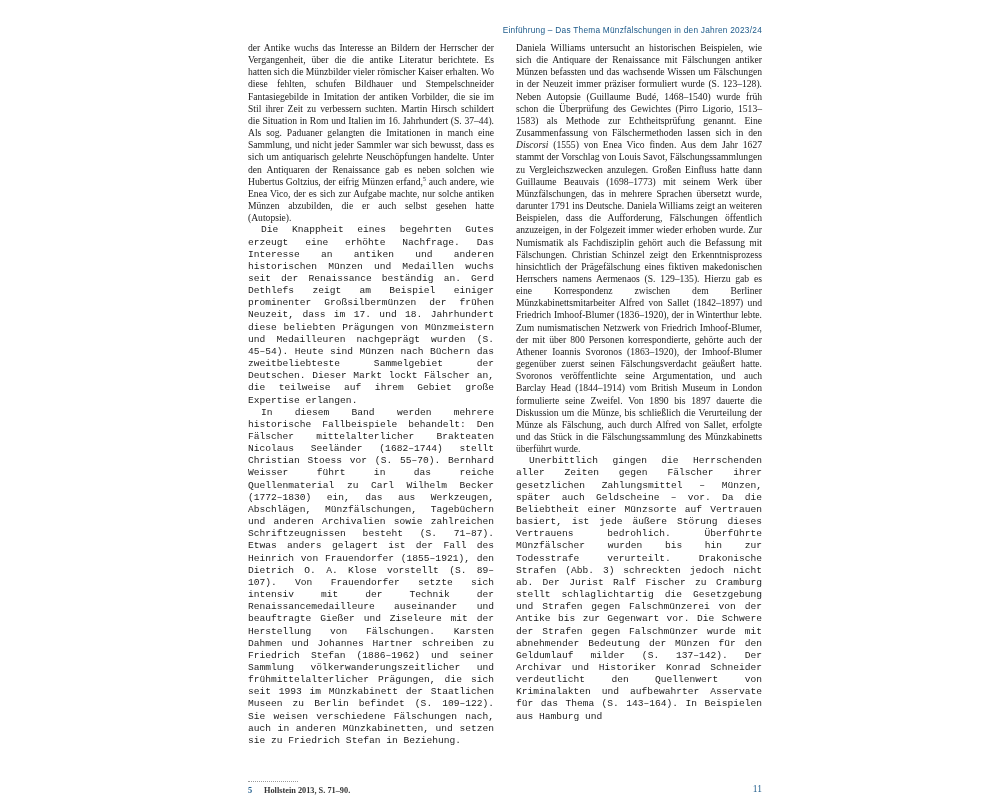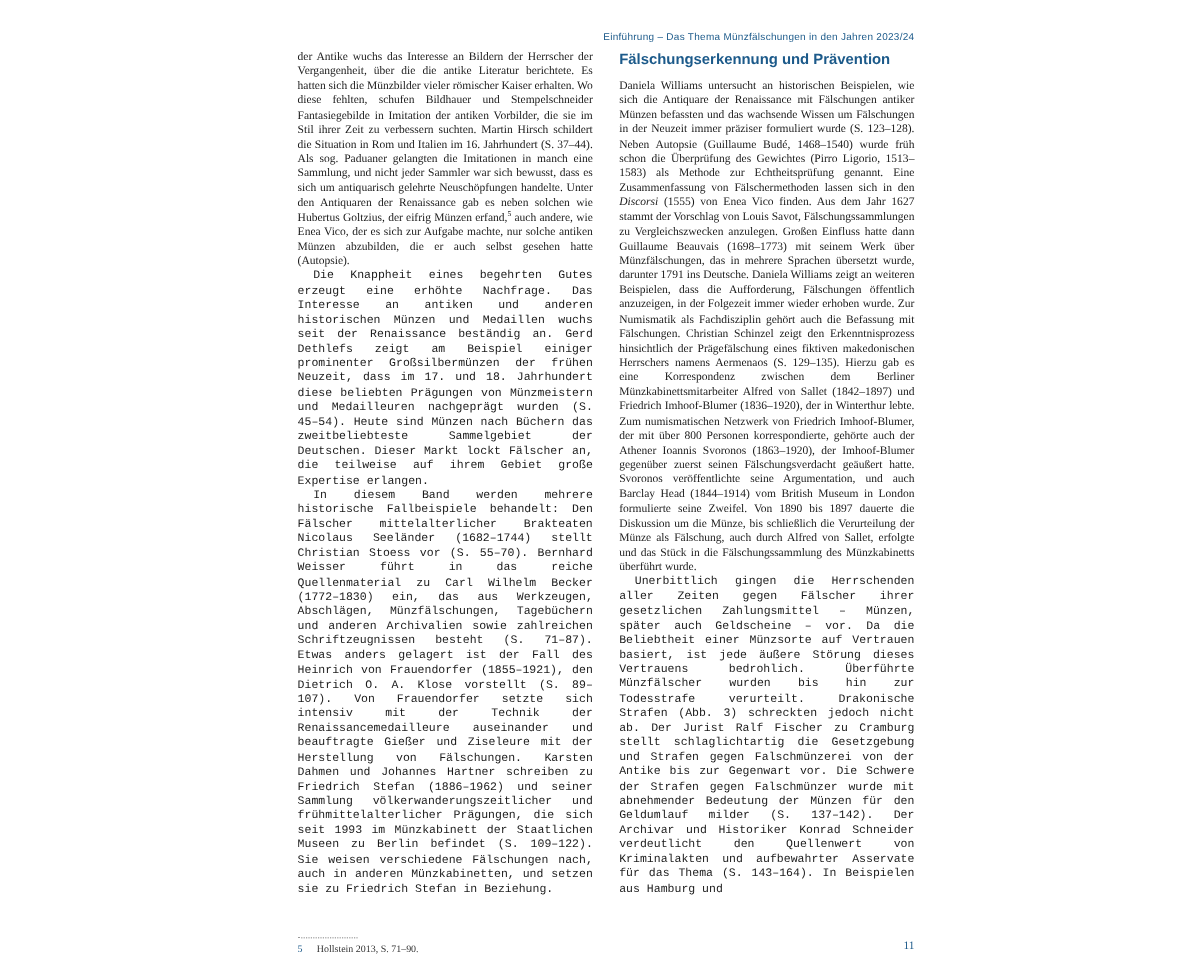--- a/index.html
+++ b/index.html
@@ -29,42 +29,41 @@
   }
   .col p { margin: 0; }
   .col p.indent { text-indent: 13px; font-family: Liberation Mono, monospace; }
   sup { font-size: 6.3px; line-height: 0; vertical-align: super; }
   .section-heading {
     font-family: "Liberation Sans", sans-serif;
     font-size: 12.4px; font-weight: 700;
     color: var(--accent, #1c5a8a);
     margin: 0 0 10px 0; line-height: 14px; text-align: left;
   }
-  .footnote-area { position: absolute; left: 248px; top: 781px; width: 246px; }
+  .footnote-area { position: absolute; left: 248px; top: 781px; width: 246px; font-weight: bold; }
   .footnote-rule { width: 50px; border-top: 1px dotted #999; margin-bottom: 4px; }
   .footnote { font-size: 8.3px; color: #333; }
   .fn-num { color: var(--accent, #1c5a8a); display: inline-block; width: 16px; }
   .page-number {
     position: absolute; top: 784px; right: 238px;
     font-size: 9.5px; color: var(--accent, #1c5a8a);
   }
 </style>
 </head>
 <body>
 
 <div class="running-header">Einführung – Das Thema Münzfälschungen in den Jahren 2023/24</div>
 
 <div class="columns">
   <div class="col">
       <p><span>der Antike wuchs das Interesse an Bildern der Herrscher der Vergangenheit, über die die antike Literatur berichtete. Es hatten sich die Münzbilder vieler römischer Kaiser erhalten. Wo diese fehlten, schufen Bildhauer und Stempelschneider Fantasiegebilde in Imitation der antiken Vorbilder, die sie im Stil ihrer Zeit zu verbessern suchten. Martin Hirsch schildert die Situation in Rom und Italien im 16. Jahrhundert (S. 37–44). Als sog. Paduaner gelangten die Imitationen in manch eine Sammlung, und nicht jeder Sammler war sich bewusst, dass es sich um antiquarisch gelehrte Neuschöpfungen handelte. Unter den Antiquaren der Renaissance gab es neben solchen wie Hubertus Goltzius, der eifrig Münzen erfand,</span><sup>5</sup><span> auch andere, wie Enea Vico, der es sich zur Aufgabe machte, nur solche antiken Münzen abzubilden, die er auch selbst gesehen hatte (Autopsie).</span></p>
       <p class="indent"><span>Die Knappheit eines begehrten Gutes erzeugt eine erhöhte Nachfrage. Das Interesse an antiken und anderen historischen Münzen und Medaillen wuchs seit der Renaissance beständig an. Gerd Dethlefs zeigt am Beispiel einiger prominenter Großsilbermünzen der frühen Neuzeit, dass im 17. und 18. Jahrhundert diese beliebten Prägungen von Münzmeistern und Medailleuren nachgeprägt wurden (S. 45–54). Heute sind Münzen nach Büchern das zweitbeliebteste Sammelgebiet der Deutschen. Dieser Markt lockt Fälscher an, die teilweise auf ihrem Gebiet große Expertise erlangen.</span></p>
       <p class="indent"><span>In diesem Band werden mehrere historische Fallbeispiele behandelt: Den Fälscher mittelalterlicher Brakteaten Nicolaus Seeländer (1682–1744) stellt Christian Stoess vor (S. 55–70). Bernhard Weisser führt in das reiche Quellenmaterial zu Carl Wilhelm Becker (1772–1830) ein, das aus Werkzeugen, Abschlägen, Münzfälschungen, Tagebüchern und anderen Archivalien sowie zahlreichen Schriftzeugnissen besteht (S. 71–87). Etwas anders gelagert ist der Fall des Heinrich von Frauendorfer (1855–1921), den Dietrich O. A. Klose vorstellt (S. 89–107). Von Frauendorfer setzte sich intensiv mit der Technik der Renaissancemedailleure auseinander und beauftragte Gießer und Ziseleure mit der Herstellung von Fälschungen. Karsten Dahmen und Johannes Hartner schreiben zu Friedrich Stefan (1886–1962) und seiner Sammlung völkerwanderungszeitlicher und frühmittelalterlicher Prägungen, die sich seit 1993 im Münzkabinett der Staatlichen Museen zu Berlin befindet (S. 109–122). Sie weisen verschiedene Fälschungen nach, auch in anderen Münzkabinetten, und setzen sie zu Friedrich Stefan in Beziehung.</span></p>
     </div>
   <div class="col">
-    <h2 class="section-heading">Fälschungserkennung und Prävention</h2>
     <div>
         <p><span>Daniela Williams untersucht an historischen Beispielen, wie sich die Antiquare der Renaissance mit Fälschungen antiker Münzen befassten und das wachsende Wissen um Fälschungen in der Neuzeit immer präziser formuliert wurde (S. 123–128). Neben Autopsie (Guillaume Budé, 1468–1540) wurde früh schon die Überprüfung des Gewichtes (Pirro Ligorio, 1513–1583) als Methode zur Echtheitsprüfung genannt. Eine Zusammenfassung von Fälschermethoden lassen sich in den </span><i>Discorsi</i><span> (1555) von Enea Vico finden. Aus dem Jahr 1627 stammt der Vorschlag von Louis Savot, Fälschungssammlungen zu Vergleichszwecken anzulegen. Großen Einfluss hatte dann Guillaume Beauvais (1698–1773) mit seinem Werk über Münzfälschungen, das in mehrere Sprachen übersetzt wurde, darunter 1791 ins Deutsche. Daniela Williams zeigt an weiteren Beispielen, dass die Aufforderung, Fälschungen öffentlich anzuzeigen, in der Folgezeit immer wieder erhoben wurde. Zur Numismatik als Fachdisziplin gehört auch die Befassung mit Fälschungen. Christian Schinzel zeigt den Erkenntnisprozess hinsichtlich der Prägefälschung eines fiktiven makedonischen Herrschers namens Aermenaos (S. 129–135). Hierzu gab es eine Korrespondenz zwischen dem Berliner Münzkabinettsmitarbeiter Alfred von Sallet (1842–1897) und Friedrich Imhoof-Blumer (1836–1920), der in Winterthur lebte. Zum numismatischen Netzwerk von Friedrich Imhoof-Blumer, der mit über 800 Personen korrespondierte, gehörte auch der Athener Ioannis Svoronos (1863–1920), der Imhoof-Blumer gegenüber zuerst seinen Fälschungsverdacht geäußert hatte. Svoronos veröffentlichte seine Argumentation, und auch Barclay Head (1844–1914) vom British Museum in London formulierte seine Zweifel. Von 1890 bis 1897 dauerte die Diskussion um die Münze, bis schließlich die Verurteilung der Münze als Fälschung, auch durch Alfred von Sallet, erfolgte und das Stück in die Fälschungssammlung des Münzkabinetts überführt wurde.</span></p>
         <p class="indent"><span>Unerbittlich gingen die Herrschenden aller Zeiten gegen Fälscher ihrer gesetzlichen Zahlungsmittel – Münzen, später auch Geldscheine – vor. Da die Beliebtheit einer Münzsorte auf Vertrauen basiert, ist jede äußere Störung dieses Vertrauens bedrohlich. Überführte Münzfälscher wurden bis hin zur Todesstrafe verurteilt. Drakonische Strafen (Abb. 3) schreckten jedoch nicht ab. Der Jurist Ralf Fischer zu Cramburg stellt schlaglichtartig die Gesetzgebung und Strafen gegen Falschmünzerei von der Antike bis zur Gegenwart vor. Die Schwere der Strafen gegen Falschmünzer wurde mit abnehmender Bedeutung der Münzen für den Geldumlauf milder (S. 137–142). Der Archivar und Historiker Konrad Schneider verdeutlicht den Quellenwert von Kriminalakten und aufbewahrter Asservate für das Thema (S. 143–164). In Beispielen aus Hamburg und</span></p>
       </div>
   </div>
 </div>
 
 <div class="footnote-area">
   <div class="footnote-rule"></div>
   <div class="footnote"><span class="fn-num">5</span><span>Hollstein 2013, S. 71–90.</span></div>

